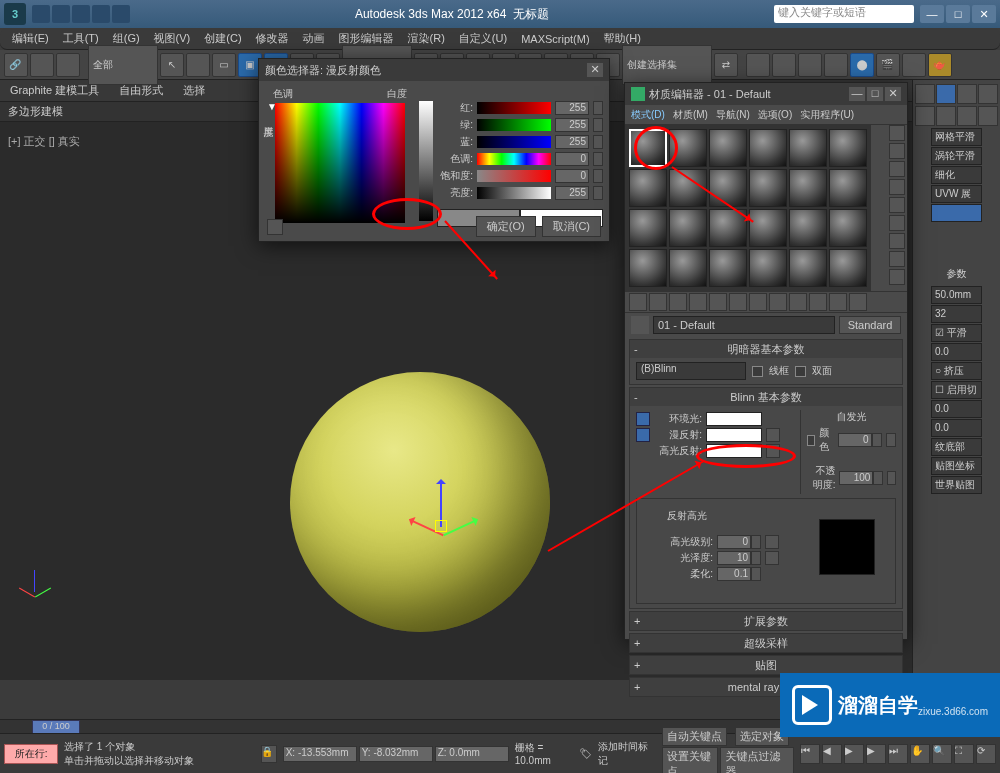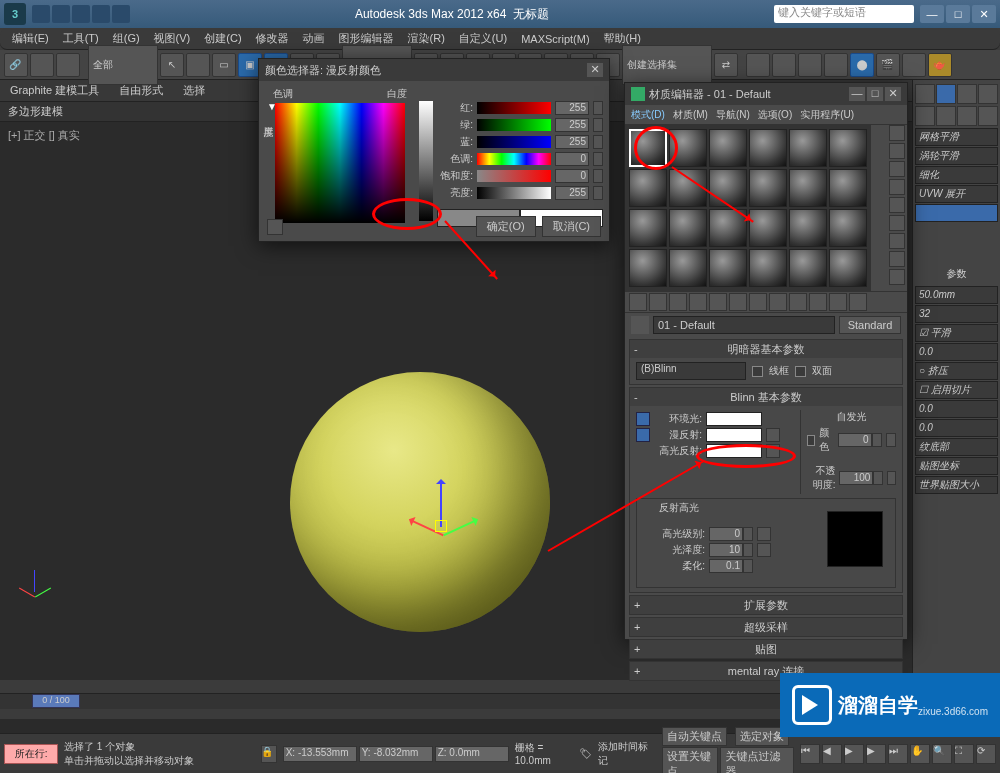--- a/index.html
+++ b/index.html
@@ -29,21 +29,21 @@
 
 
 .ribbon { height:22px; background:#383838; display:flex; align-items:center; padding:0 10px; gap:20px; border-bottom:1px solid #222;}
 .ribbon span { cursor:default;}
 
 
 .subhdr { height:20px; background:#333; padding:2px 8px; border-bottom:1px solid #222;}
 
 
 .viewport { position:absolute; left:0; top:122px; width:1000px; height:558px; background:#2b2b2b;}
-.vplabel { position:absolute; left:8px; top:6px; color:#aaa; font-size:11px;}
+.vplabel { position:absolute; left:8px; top:12px; color:#aaa; font-size:11px;}
 .sphere { position:absolute; left:290px; top:250px; width:260px; height:260px; border-radius:50%;
   background: radial-gradient(circle at 40% 30%, #e8e888 0%, #d5d560 30%, #b5b540 60%, #858520 90%, #555510 100%);
   box-shadow: inset -30px -30px 60px rgba(0,0,0,0.4);}
 .gizmo { position:absolute; left:400px; top:360px; width:80px; height:80px; pointer-events:none;}
 .axis-z { position:absolute; left:40px; top:0; width:2px; height:45px; background:#44f;}
 .axis-z::before{content:'';position:absolute;left:-4px;top:-8px;border:5px solid transparent;border-bottom-color:#44f;}
 .axis-x { position:absolute; left:10px; top:45px; width:35px; height:2px; background:#f44; transform:rotate(25deg);}
 .axis-x::before{content:'';position:absolute;left:-8px;top:-4px;border:5px solid transparent;border-right-color:#f44;}
 .axis-y { position:absolute; left:42px; top:45px; width:35px; height:2px; background:#4f4; transform:rotate(-25deg);}
 .axis-y::before{content:'';position:absolute;right:-8px;top:-4px;border:5px solid transparent;border-left-color:#4f4;}
@@ -106,35 +106,35 @@
 .shader-row select,.shader-row .sel{width:110px;height:18px;background:#3a3a3a;border:1px solid #222;color:#ccc;padding:0 4px;}
 .chk{width:11px;height:11px;border:1px solid #888;display:inline-block;background:#3a3a3a;}
 .param-row{display:flex;align-items:center;gap:4px;margin:2px 0;}
 .param-row label{width:48px;text-align:right;}
 .color-swatch{width:56px;height:14px;border:1px solid #222;}
 .lock{width:14px;height:14px;background:#3a6aaa;border:1px solid #224;}
 .spinner{display:flex;align-items:center;}
 .spinner .val{width:34px;height:14px;background:#666;border:1px solid #333;text-align:right;padding:0 2px;}
 .spinner .ar{width:10px;height:14px;background:#555;border:1px solid #333;}
 .mapbtn{width:14px;height:14px;background:#555;border:1px solid #333;}
-.group{border:1px solid #333;padding:12px;margin-top:4px;}
+.group{border:1px solid #333;padding:20px;margin-top:4px;}
 .group-title{position:relative;top:-10px;left:6px;background:#484848;padding:0 4px;display:inline-block;}
 .hl-preview{width:56px;height:56px;background:#000;border:1px solid #222;float:right;margin-left:6px;}
 
 
 .cmd-panel{position:absolute;right:0;top:80px;width:88px;height:600px;background:#444;border-left:1px solid #222;padding:4px 2px;font-size:10px;}
 .cmd-tabs{display:flex;gap:1px;margin-bottom:2px;}
 .cmd-tabs span{flex:1;height:20px;background:#555;border:1px solid #333;}
 .cmd-tabs span.act{background:#3a6aaa;}
-.cmd-item{height:18px;background:#3a3a3a;border:1px solid #222;margin:1px 0;padding:0 3px;line-height:16px;overflow:hidden;font-style:italic;}
+.cmd-item{height:18px;background:#3a3a3a;border:1px solid #222;margin:1px 16px;padding:0 3px;line-height:16px;overflow:hidden;}
 .cmd-item.hl{background:#3a6aaa;}
 .cmd-title{text-align:center;padding:4px 0;}
 
 
-.timeline{position:absolute;left:0;bottom:64px;width:1000px;height:16px;background:#333;border-top:1px solid #222;}
+.timeline{position:absolute;left:0;bottom:38px;width:1000px;height:16px;background:#333;border-top:1px solid #222;}
 .tl-marker{position:absolute;left:32px;top:0;width:48px;height:14px;background:#5a7aba;border:1px solid #335;font-size:9px;text-align:center;}
 .tl-track{position:absolute;left:0;bottom:40px;width:1000px;height:14px;background:#2a2a2a;}
 
 
 .status{position:absolute;left:0;bottom:0;width:1000px;height:40px;background:#3a3a3a;border-top:1px solid #222;display:flex;align-items:center;padding:0 4px;gap:6px;font-size:10px;}
 .status .sel-info{width:220px;}
 .status .coords{display:flex;gap:2px;}
 .status .coord{width:74px;height:16px;background:#666;border:1px solid #333;padding:0 2px;}
 .status .tag{width:62px;height:20px;background:#faa;border:1px solid #a55;color:#222;text-align:center;line-height:18px;}
 .status-btns{display:flex;gap:2px;margin-left:auto;}

